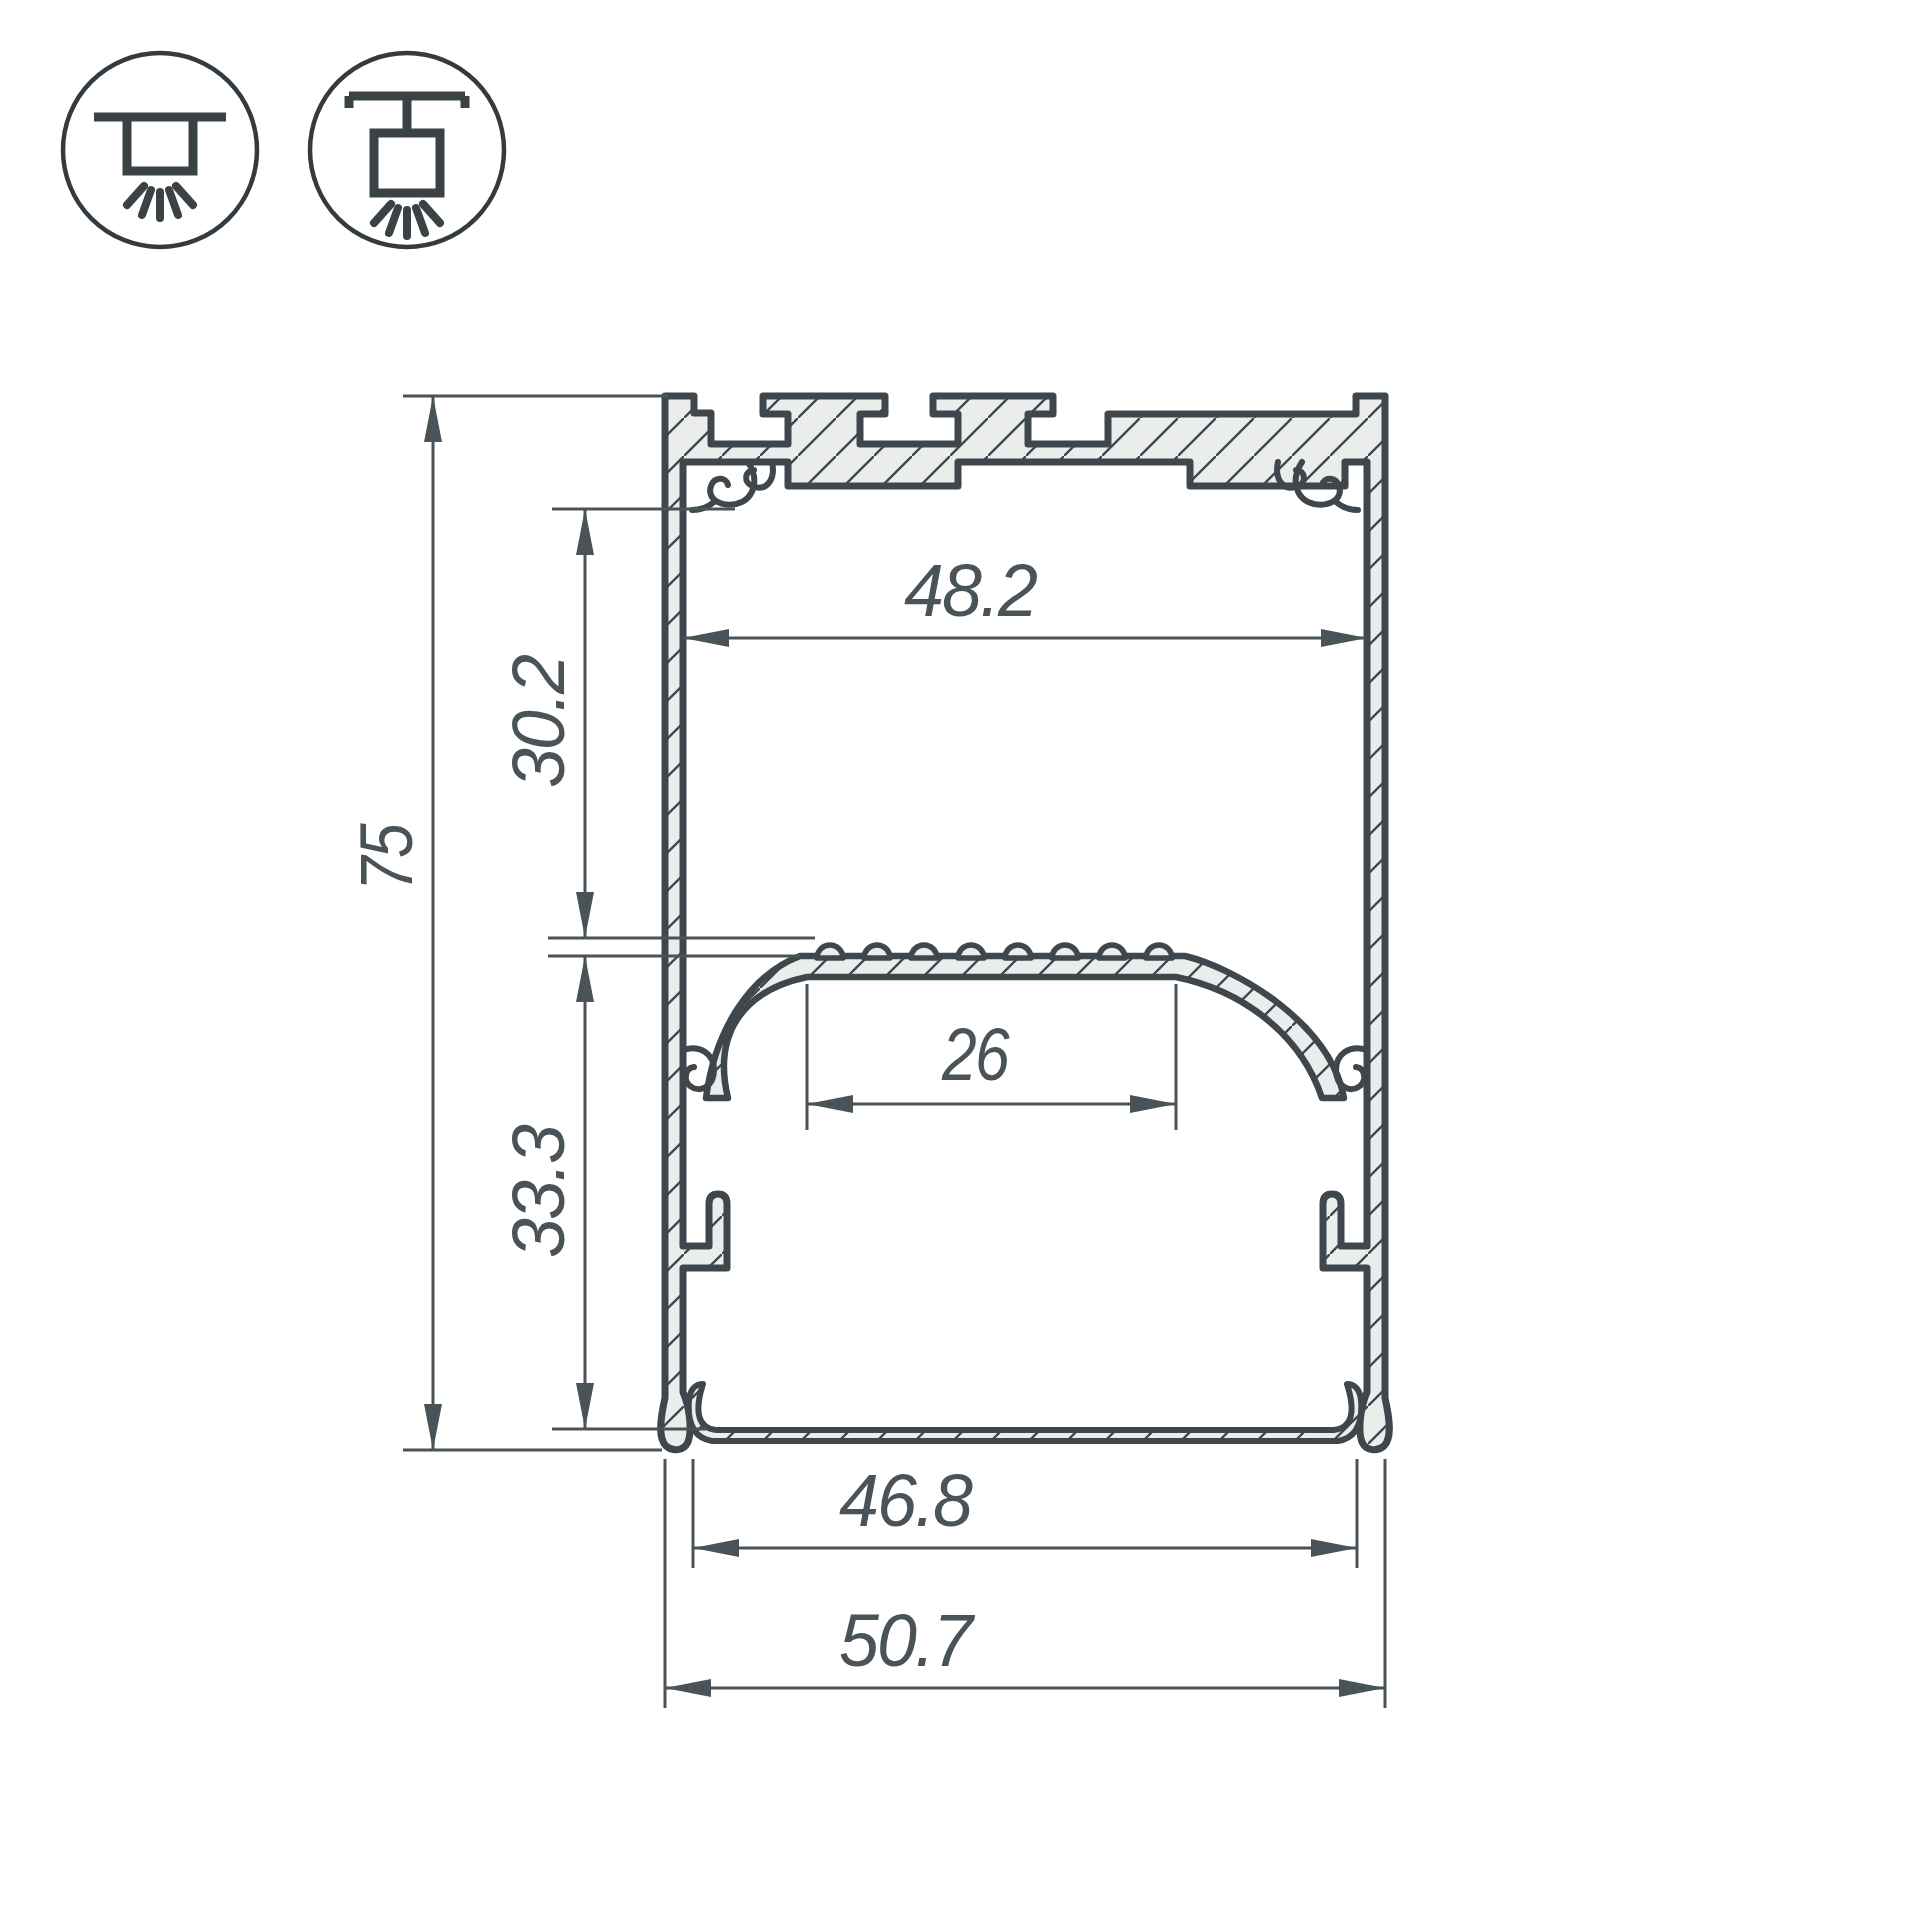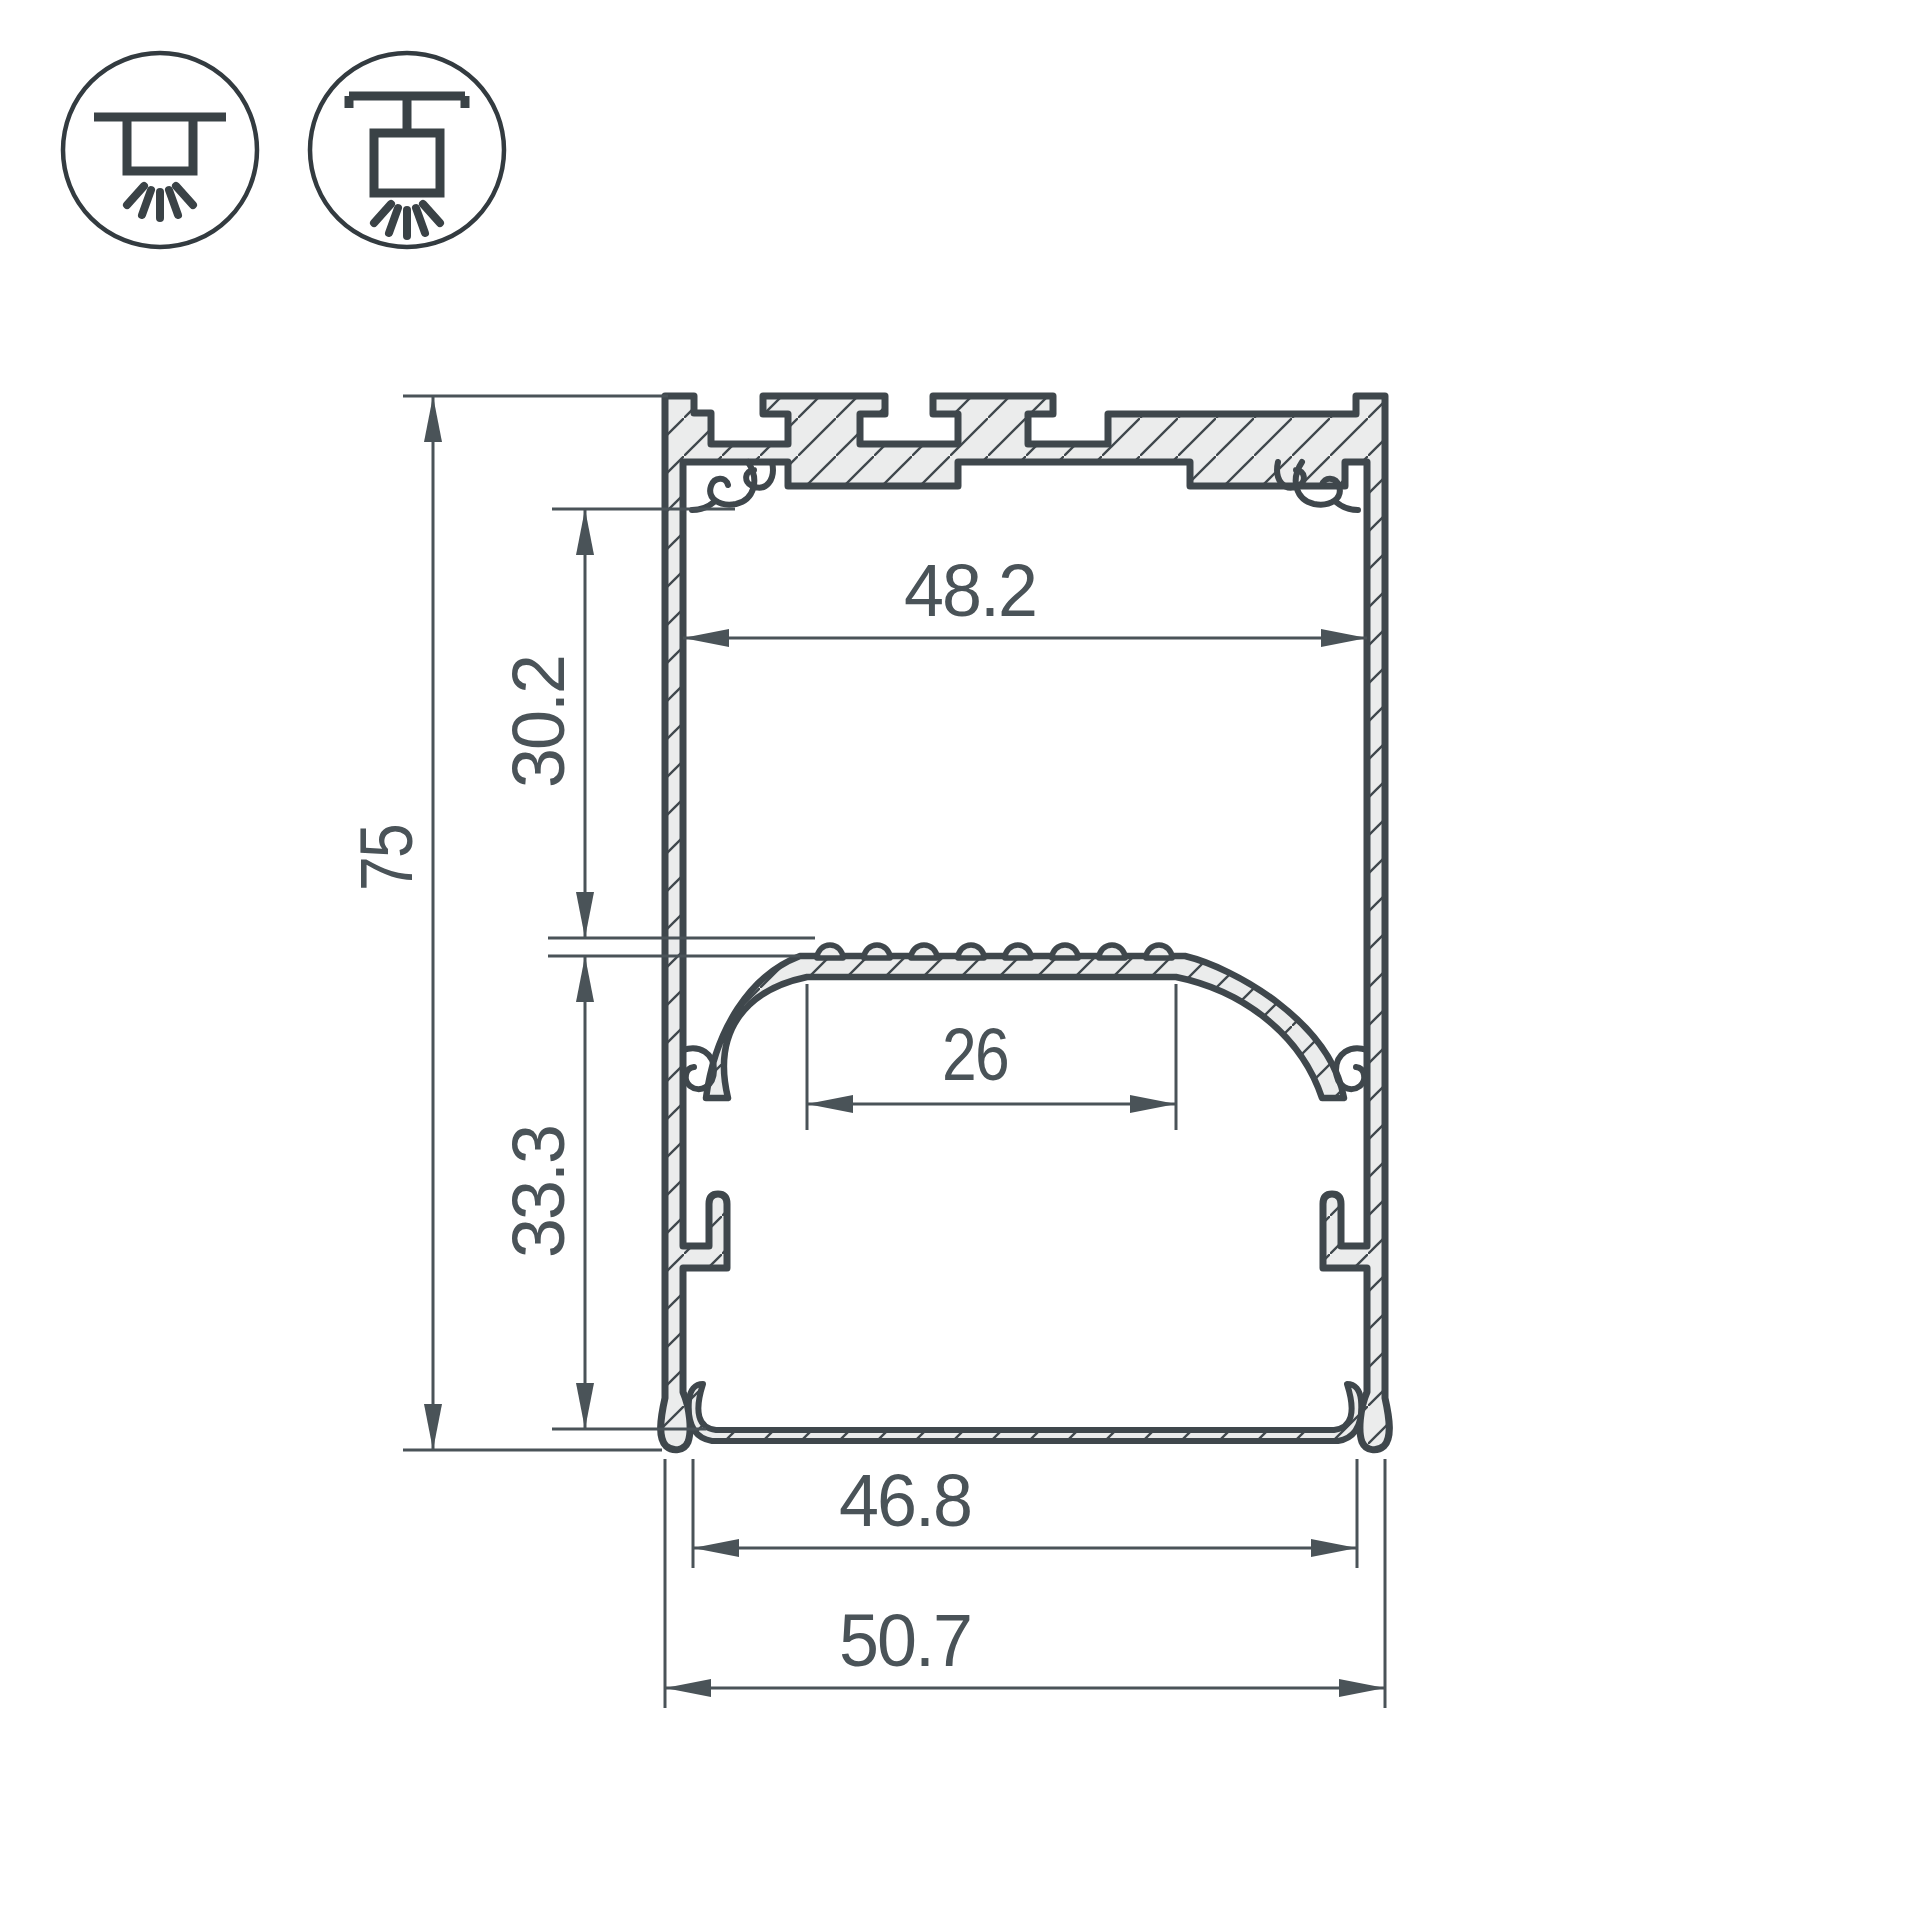--- a/index.html
+++ b/index.html
@@ -1,17 +1,17 @@
 <!DOCTYPE html>
 <html><head>
 <meta charset="utf-8">
 <style>
   html,body{margin:0;padding:0;background:#fff;}
   .canvas{position:relative;width:1920px;height:1920px;background:#fff;overflow:hidden;
-          font-family:"Liberation Sans",sans-serif;}
+          font-family:"Liberation Sans",sans-serif;font-style:italic;}
   svg{display:block;width:1920px;height:1920px;}
   text{font-family:"Liberation Sans","DejaVu Sans",sans-serif;fill:#4a5358;}
   .dimtxt{font-size:74px;letter-spacing:-2px;}
 </style>
 </head>
 <body>
 
 <div class="canvas">
 <svg viewBox="0 0 1920 1920">
   <defs>

